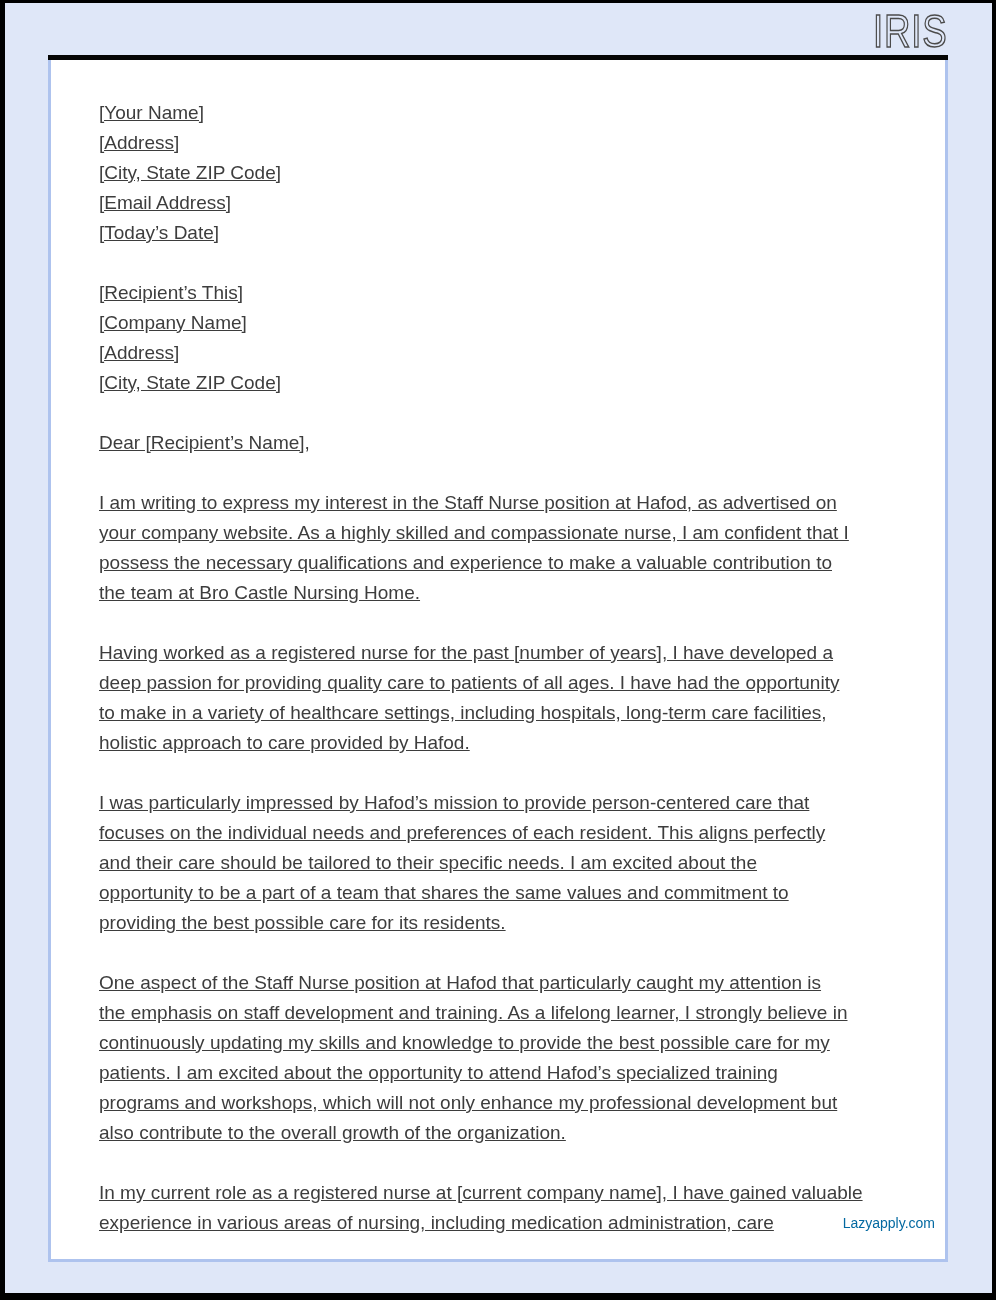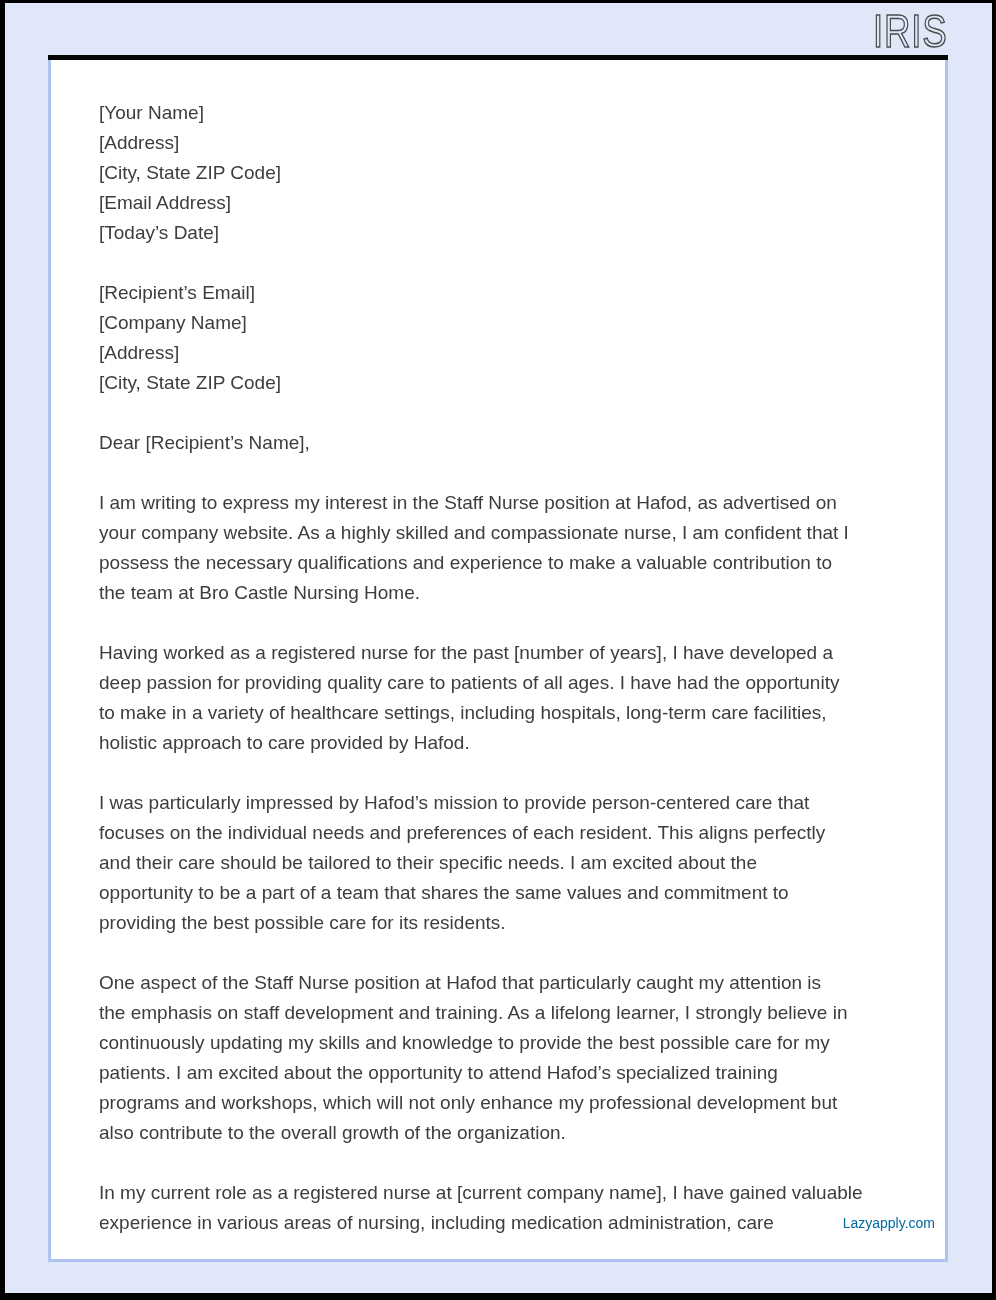--- a/index.html
+++ b/index.html
@@ -60,20 +60,21 @@
     border-bottom: 3px solid #aec3ee;
     overflow: visible;
   }
   .letter-content {
     box-sizing: border-box;
     width: 894px;
     padding: 38px 38px 0 48px;
     font-size: 19px;
     line-height: 30px;
     color: #3d3d3d;
+    text-decoration: underline;
   }
   .block {
     margin: 0 0 30px 0;
   }
   .line {
     white-space: nowrap;
   }
   .watermark {
     position: absolute;
     top: 1214px;
@@ -98,21 +99,21 @@
 
         <div class="block">
             <div class="line">[Your Name]</div>
             <div class="line">[Address]</div>
             <div class="line">[City, State ZIP Code]</div>
             <div class="line">[Email Address]</div>
             <div class="line">[Today’s Date]</div>
           </div>
 
         <div class="block">
-            <div class="line">[Recipient’s Email]</div>
+            <div class="line">[Recipient’s This]</div>
             <div class="line">[Company Name]</div>
             <div class="line">[Address]</div>
             <div class="line">[City, State ZIP Code]</div>
           </div>
 
         <div class="block">
           <div class="line">Dear [Recipient’s Name],</div>
         </div>
 
         <div class="block">

